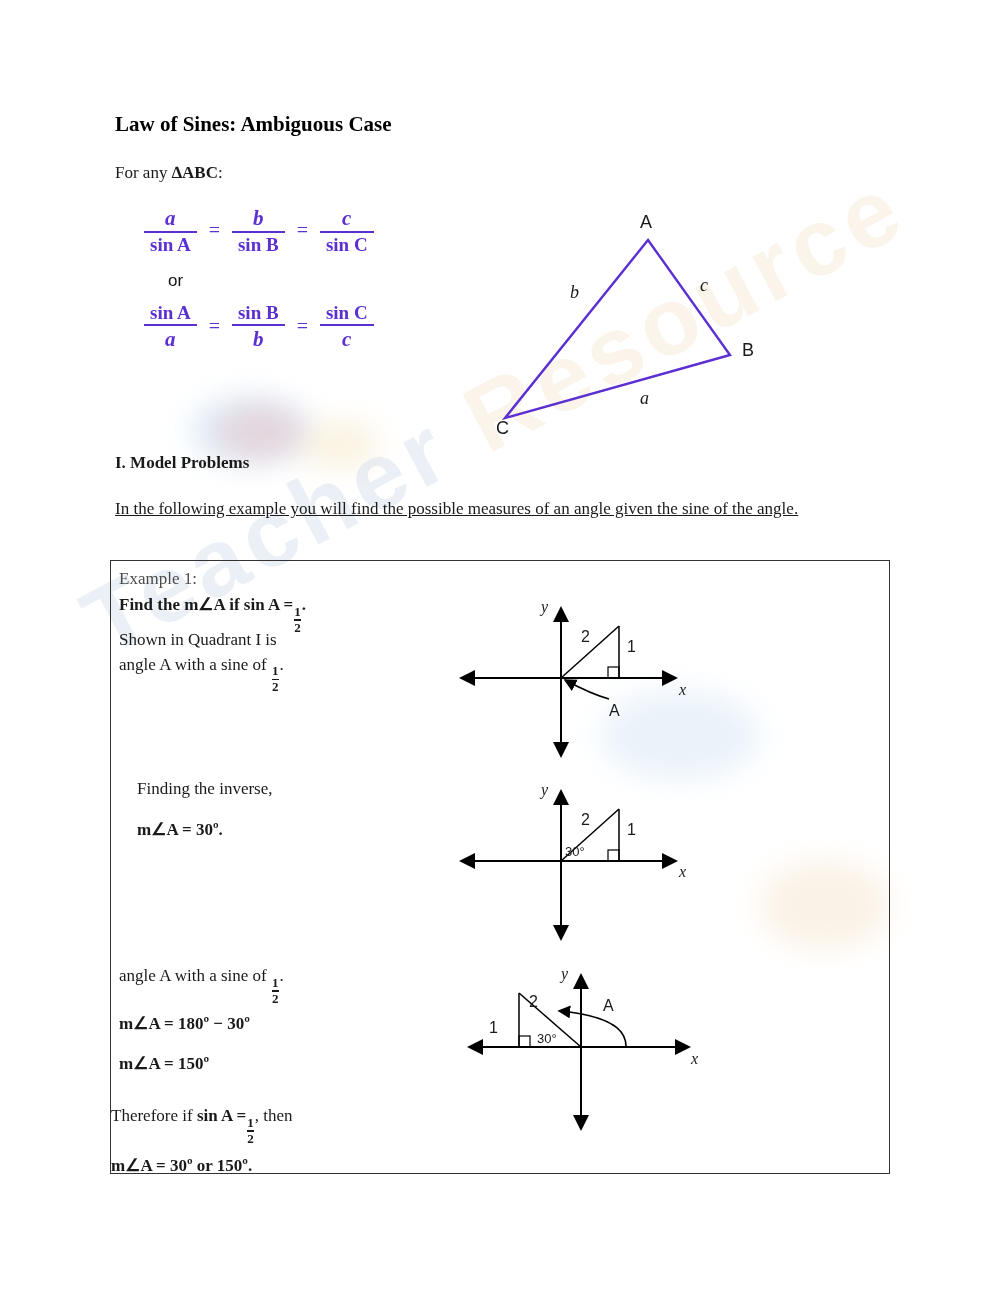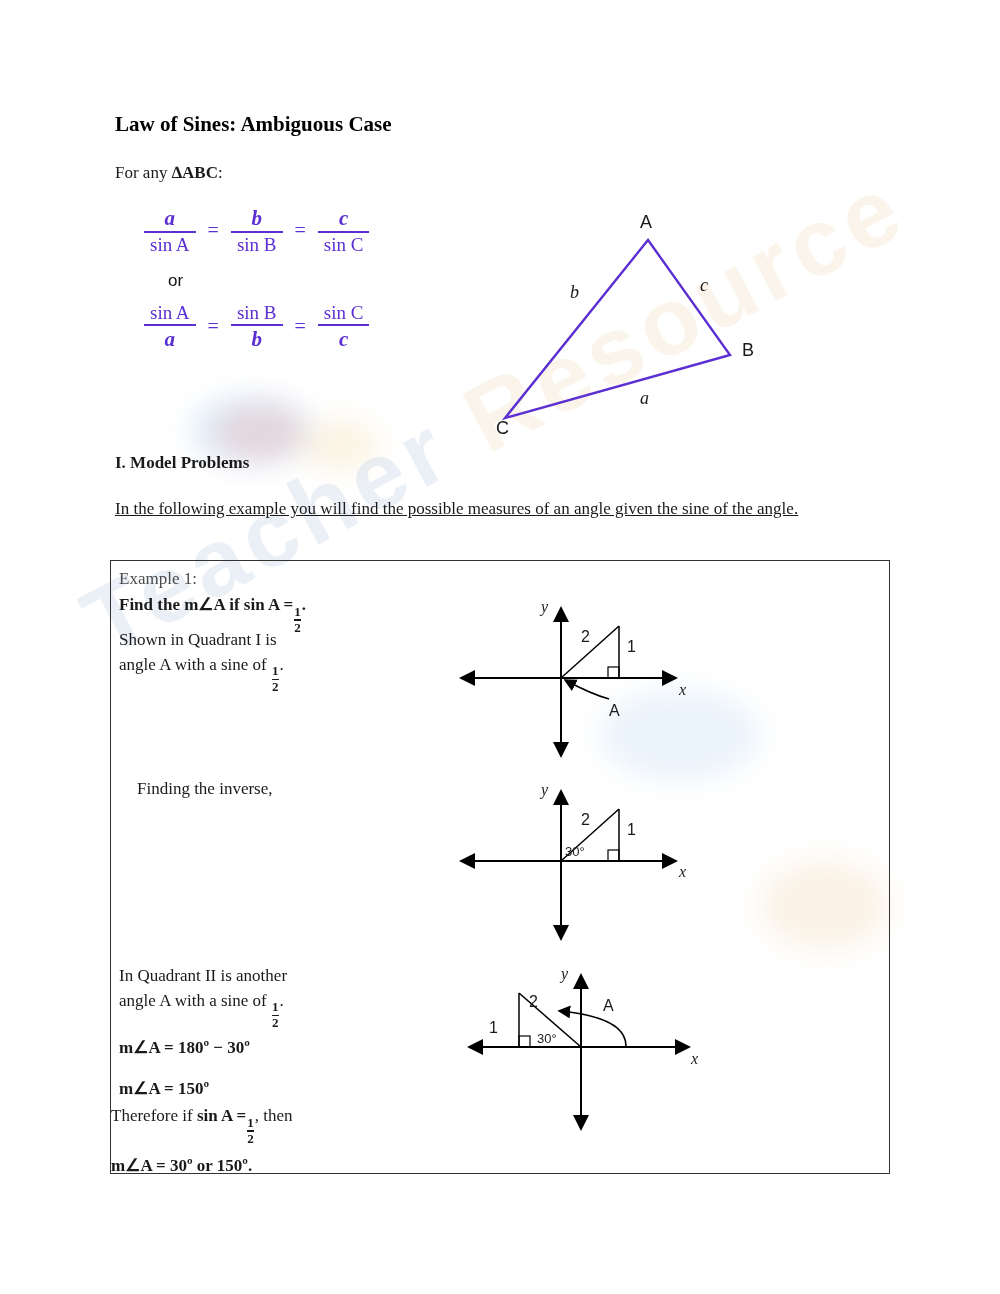--- a/index.html
+++ b/index.html
@@ -90,21 +90,21 @@
   .frac .num, .frac .den {
     padding: 0 6px;
     line-height: 1.25;
   }
   .frac .bar {
     width: 100%;
     height: 1.6px;
     background: #5b2fd1;
   }
   .f-big { font-size: 21px; font-style: italic; font-weight: bold; }
-  .f-small { font-size: 19px; }
+  .f-small { font-size: 19px; font-weight: bold; }
   .eq {
     font-size: 20px;
     margin: 0 8px;
     color: #5b2fd1;
   }
   .or-text {
     margin: 14px 0 10px 28px;
     font-size: 17px;
     color: #111;
     font-family: "Liberation Sans", sans-serif;
@@ -319,41 +319,41 @@
       </svg>
       <span class="lbl ital" style="left:100px;top:2px;font-size:16px;">y</span>
       <span class="lbl ital" style="left:238px;top:85px;font-size:16px;">x</span>
       <span class="lbl sans" style="left:140px;top:32px;font-size:16px;">2</span>
       <span class="lbl sans" style="left:186px;top:42px;font-size:16px;">1</span>
       <span class="lbl sans" style="left:168px;top:106px;font-size:16px;">A</span>
     </div>
 
     <div class="txt-block" style="left:26px;top:216px;">
       <div>Finding the inverse,</div>
+      <div class="bold-math">m∠A = 30º.</div>
     </div>
 
     <div style="position:absolute;left:330px;top:222px;width:300px;height:185px;">
       <svg width="300" height="185">
         <line x1="120" y1="78" x2="20" y2="78" stroke="#000" stroke-width="2" marker-end="url(#ar)"></line>
         <line x1="120" y1="78" x2="235" y2="78" stroke="#000" stroke-width="2" marker-end="url(#ar)"></line>
         <line x1="120" y1="78" x2="120" y2="8" stroke="#000" stroke-width="2" marker-end="url(#ar)"></line>
         <line x1="120" y1="78" x2="120" y2="156" stroke="#000" stroke-width="2" marker-end="url(#ar)"></line>
         <line x1="120" y1="78" x2="178" y2="26" stroke="#000" stroke-width="1.5"></line>
         <line x1="178" y1="26" x2="178" y2="78" stroke="#000" stroke-width="1.5"></line>
         <rect x="167" y="67" width="11" height="11" fill="none" stroke="#000" stroke-width="1.2"></rect>
       </svg>
       <span class="lbl ital" style="left:100px;top:-2px;font-size:16px;">y</span>
       <span class="lbl ital" style="left:238px;top:80px;font-size:16px;">x</span>
       <span class="lbl sans" style="left:140px;top:28px;font-size:16px;">2</span>
       <span class="lbl sans" style="left:186px;top:38px;font-size:16px;">1</span>
       <span class="lbl sans" style="left:124px;top:61px;font-size:13px;">30°</span>
     </div>
 
     <div class="txt-block" style="left:8px;top:403px;">
-      <div>In Quadrant II is another</div>
       <div>
         <span>angle A  with a sine of </span><span class="ifrac bold-math">
             <span>1</span>
             <span class="bar"></span>
             <span>2</span>
           </span><span>.</span>
       </div>
       <div class="bold-math" style="margin-top:6px;">m∠A = 180º − 30º</div>
       <div class="bold-math">m∠A = 150º</div>
     </div>

